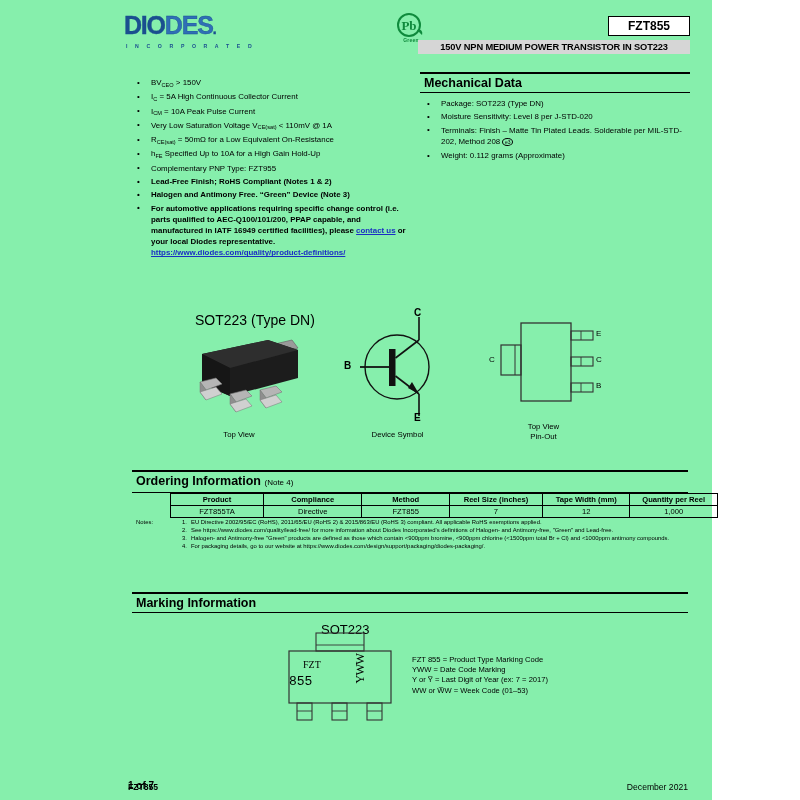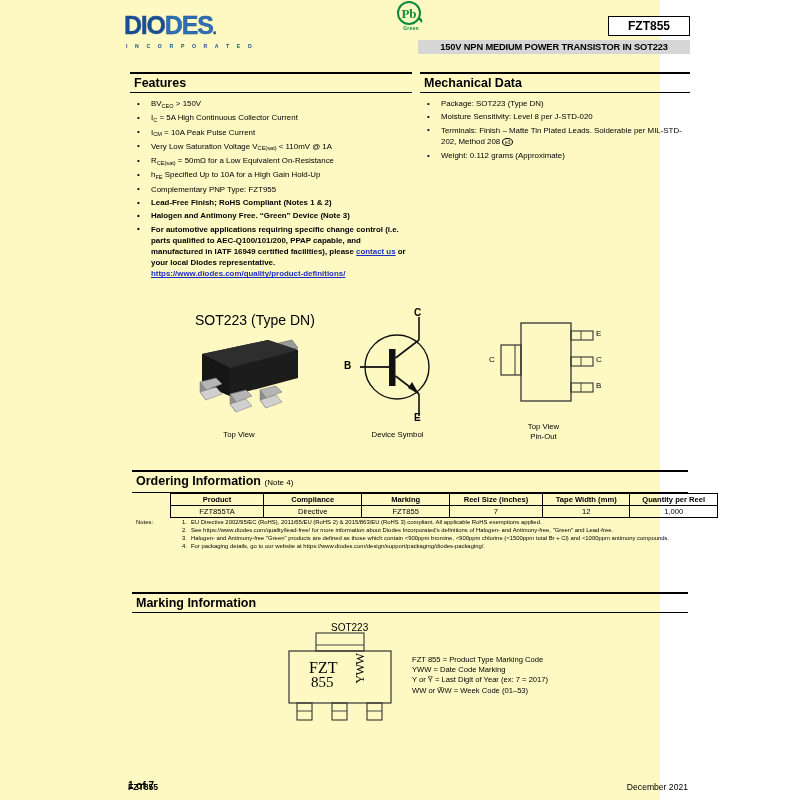--- a/index.html
+++ b/index.html
@@ -6,22 +6,22 @@
   html, body {
     margin: 0; padding: 0;
     width: 800px; height: 800px;
     background: #ffffff;
     font-family: "Liberation Sans", sans-serif;
     color: #000;
     overflow: hidden;
   }
   .page {
     position: relative;
-    width: 660px; height: 800px;
-    background: #fef9c3;
+    width: 712px; height: 800px;
+    background: #86efac;
   }
 
   
   .header {
     position: absolute;
     left: 0; top: 0; width: 800px; height: 58px;
   }
   .logo-wrap {
     position: absolute; left: 124px; top: 13px;
     width: 132px; height: 32px;
@@ -38,21 +38,21 @@
   .logo-main .lite { color: #2f6fb5; }
   .logo-sub {
     font-size: 5.2px;
     letter-spacing: 3.1px;
     color: #1a4f8f;
     font-weight: bold;
     margin-top: 1px;
     padding-left: 2px;
   }
   .pbgreen {
-    position: absolute; left: 394px; top: 0;
+    position: absolute; left: 394px; top: 12px;
     width: 34px; height: 36px;
     text-align: center;
   }
   .pbgreen svg { display: block; }
   .pbgreen .glabel {
     font-size: 5px; color: #0f8a3c; font-weight: bold;
     margin-top: -2px; letter-spacing: .2px;
   }
   .partbox {
     position: absolute; left: 608px; top: 16px;
@@ -183,21 +183,20 @@
         <path d="M23 18 C27 17 29 19 28 23 C26 21 25 20 23 18 Z" fill="#0f8a3c"></path>
       </svg>
       <div class="glabel">Green</div>
     </div>
 
     <div class="partbox">FZT855</div>
     <div class="subtitle-bar">150V NPN MEDIUM POWER TRANSISTOR IN SOT223</div>
   </div>
 
   <div class="sec" style="left:130px; top:72px; width:282px;">
-    <div class="sec-title">Features</div>
     <ul class="bl" id="features-list">
         <li>BV<sub>CEO</sub> &gt; 150V</li>
         <li>I<sub>C</sub> = 5A High Continuous Collector Current</li>
         <li>I<sub>CM</sub> = 10A Peak Pulse Current</li>
         <li>Very Low Saturation Voltage V<sub>CE(sat)</sub> &lt; 110mV @ 1A</li>
         <li>R<sub>CE(sat)</sub> = 50mΩ for a Low Equivalent On-Resistance</li>
         <li>h<sub>FE</sub> Specified Up to 10A for a High Gain Hold-Up</li>
         <li>Complementary PNP Type: FZT955</li>
         <li class="b">Lead-Free Finish; RoHS Compliant (Notes 1 &amp; 2)</li>
         <li class="b">Halogen and Antimony Free. “Green” Device (Note 3)</li>
@@ -288,21 +287,21 @@
       <span>Ordering Information</span>
       <span class="note">(Note 4)</span>
     </div>
   </div>
 
   <table class="ord" style="left:136px; top:493px; width:548px;">
     <thead>
       <tr id="ord-head">
           <th style="width: 17%;">Product</th>
           <th style="width: 18%;">Compliance</th>
-          <th style="width: 16%;">Marking</th>
+          <th style="width: 16%;">Method</th>
           <th style="width: 17%;">Reel Size (inches)</th>
           <th style="width: 16%;">Tape Width (mm)</th>
           <th style="width: 16%;">Quantity per Reel</th>
         </tr>
     </thead>
     <tbody id="ord-body">
         <tr>
           <td>FZT855TA</td>
           <td>Directive</td>
           <td>FZT855</td>
@@ -321,37 +320,37 @@
         <div class="n"><span class="num">3.</span>Halogen- and Antimony-free "Green" products are defined as those which contain &lt;900ppm bromine, &lt;900ppm chlorine (&lt;1500ppm total Br + Cl) and &lt;1000ppm antimony compounds.</div>
         <div class="n"><span class="num">4.</span>For packaging details, go to our website at https://www.diodes.com/design/support/packaging/diodes-packaging/.</div>
       </div>
   </div>
 
   <div class="sec" style="left:132px; top:592px; width:556px;">
     <div class="sec-title">Marking Information</div>
   </div>
 
   <div style="position:absolute; left:283px; top:622px; width:140px; height:110px;">
-    <div style="position:absolute; left:38px; top:0; font-size:10px;margin-left:10px;">SOT223</div>
+    <div style="position:absolute; left:38px; top:0; font-size:13px;">SOT223</div>
     <svg width="140" height="100" viewBox="0 0 140 100" style="position:absolute; left:0; top:10px;">
 
       <rect x="33" y="1" width="48" height="18" fill="none" stroke="#333" stroke-width="1.1"></rect>
       <line x1="33" y1="13" x2="81" y2="13" stroke="#333" stroke-width="0.9"></line>
 
       <rect x="6" y="19" width="102" height="52" fill="none" stroke="#333" stroke-width="1.2"></rect>
 
       <rect x="14" y="71" width="15" height="17" fill="none" stroke="#333" stroke-width="1.1"></rect>
       <line x1="14" y1="79" x2="29" y2="79" stroke="#333" stroke-width="0.9"></line>
       <rect x="49" y="71" width="15" height="17" fill="none" stroke="#333" stroke-width="1.1"></rect>
       <line x1="49" y1="79" x2="64" y2="79" stroke="#333" stroke-width="0.9"></line>
       <rect x="84" y="71" width="15" height="17" fill="none" stroke="#333" stroke-width="1.1"></rect>
       <line x1="84" y1="79" x2="99" y2="79" stroke="#333" stroke-width="0.9"></line>
     </svg>
-    <div style="position:absolute; left:26px; top:37px; font-size:16px; font-family:'Liberation Serif', serif;">FZT</div>
-    <div style="position:absolute; left:28px; top:52px; font-size:15px; font-family:Liberation Serif, serif;">855</div>
+    <div style="position:absolute; left:20px; top:37px; font-size:10px; font-family:'Liberation Serif', serif;">FZT</div>
+    <div style="position:absolute; left:6px; top:52px; font-size:13px; font-family:Liberation Mono, monospace;">855</div>
     <div style="position:absolute; left:70px; top:32px; font-size:12.5px; font-family:'Liberation Serif', serif; writing-mode:vertical-rl; transform:rotate(180deg); letter-spacing:-1px;">YWW</div>
   </div>
 
   <div class="mk-legend" style="left:412px; top:655px; width:230px;" id="mk-legend">
       <div>FZT 855 = Product Type Marking Code</div>
       <div>YWW = Date Code Marking</div>
       <div>Y or Y̅ = Last Digit of Year (ex: 7 = 2017)</div>
       <div>WW or W̅W = Week Code (01–53)</div>
     </div>
 

